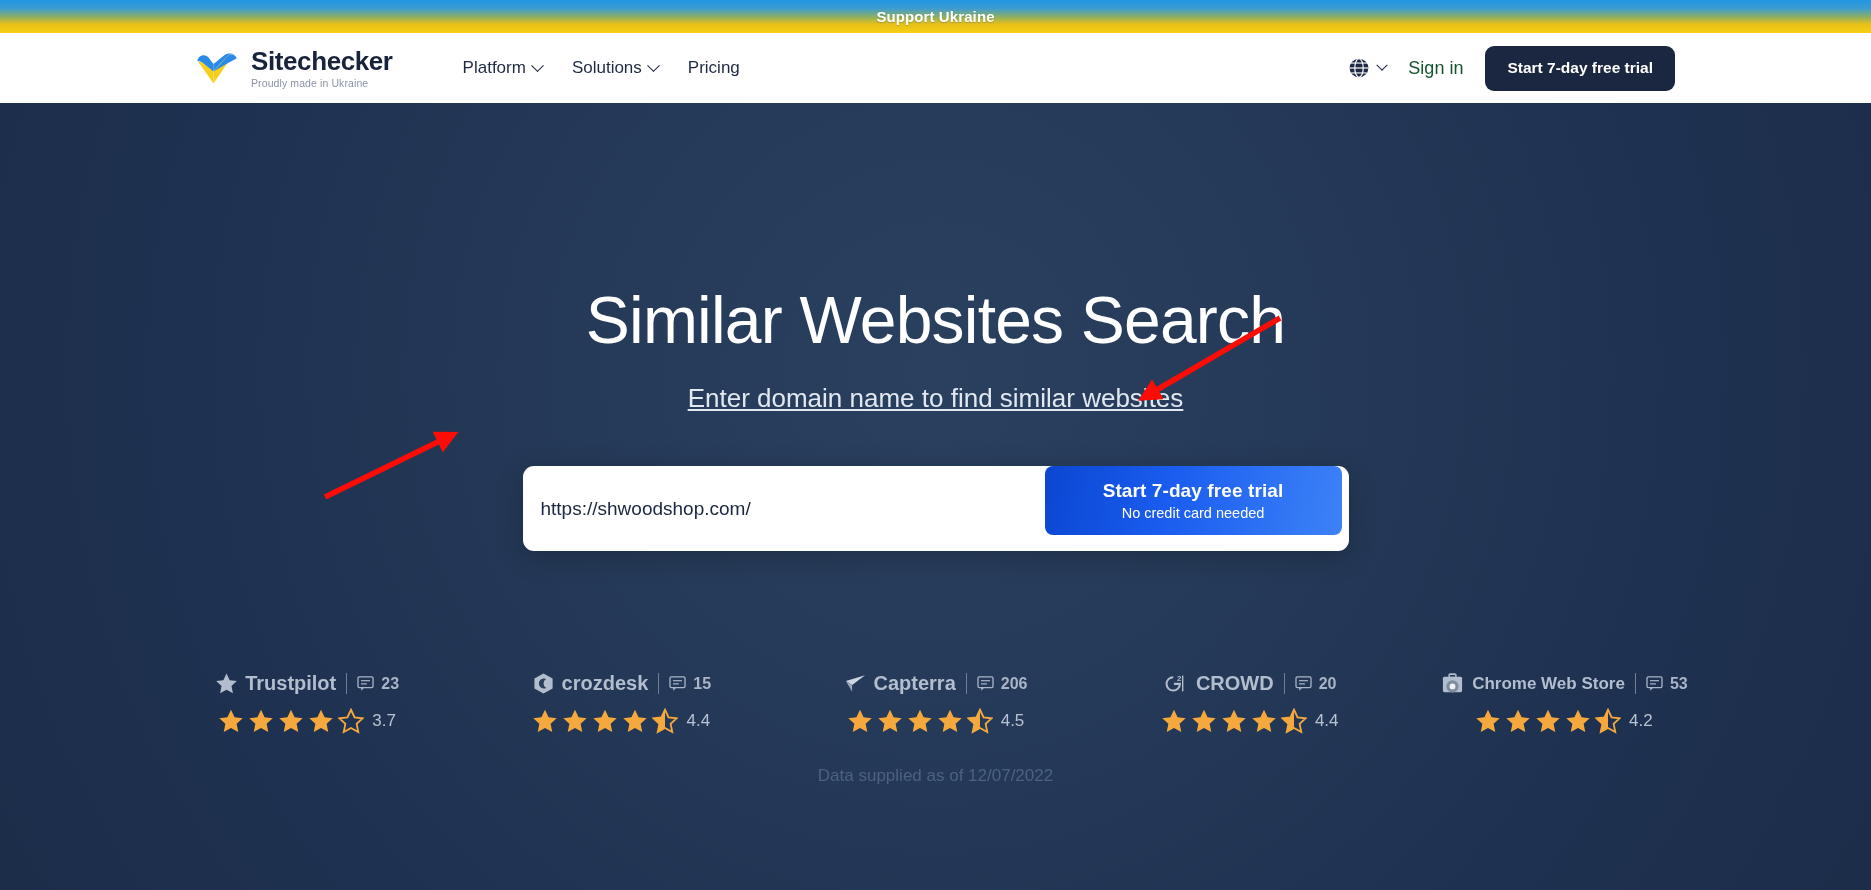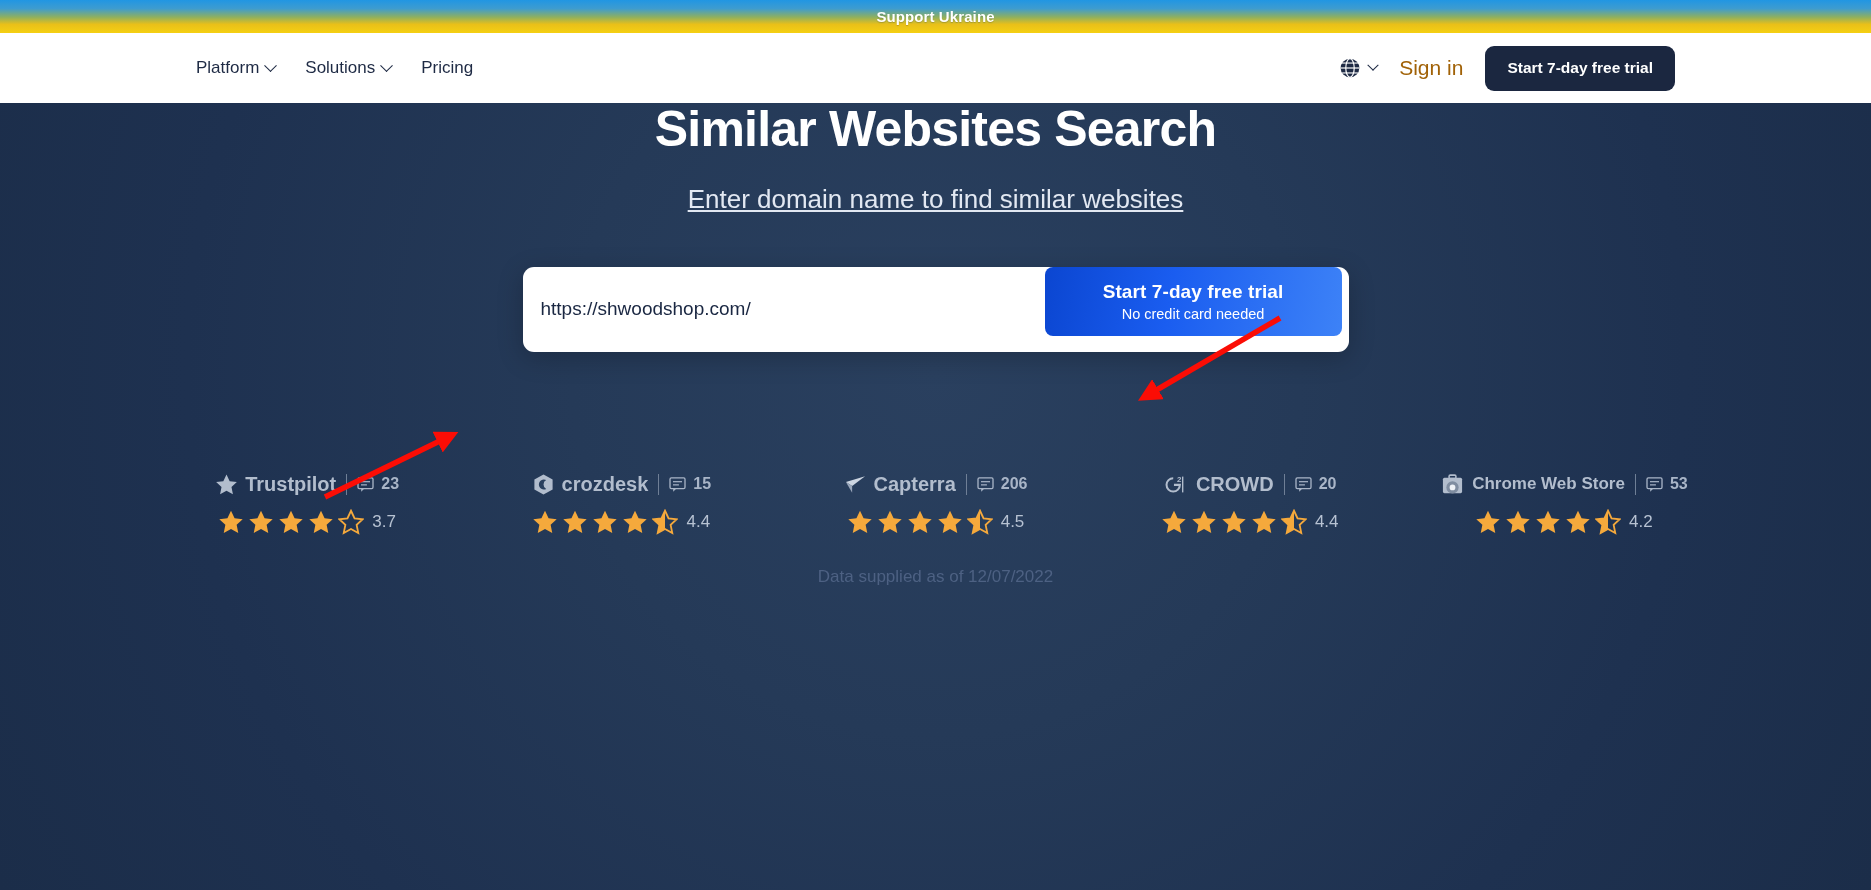--- a/index.html
+++ b/index.html
@@ -89,22 +89,22 @@
   }
   .lang-switch { display: flex; align-items: center; gap: 8px; cursor: pointer; }
   .globe-icon { width: 22px; height: 22px; display:block; }
   .chev-sm {
     display:inline-block; width: 8px; height: 8px;
     border-right: 1.6px solid #1e2a44;
     border-bottom: 1.6px solid #1e2a44;
     transform: rotate(45deg) translate(-2px,-2px);
   }
   .signin-link {
-    font-size: 21px;
-    color: #a16207;
+    font-size: 18px;
+    color: #14532d;
     cursor: pointer;
     white-space: nowrap;
   }
   .btn-demo {
     border: 1.5px solid #2a6df4;
     color: #1d6bf0;
     background: #ffffff;
     border-radius: 9px;
     font-size: 15.5px;
     font-weight: bold;
@@ -132,23 +132,24 @@
     width: 100%;
     height: 787px;
     background:
       radial-gradient(circle at 50% 34%, #2a405f 0%, #253a58 34%, #1e3150 70%, #1b2d49 100%);
     overflow: hidden;
   }
 
   .hero-title {
     text-align: center;
     color: #ffffff;
-    font-size: 50px;
-    font-weight: bold;
+    font-size: 66px;
+    font-weight: normal;
     letter-spacing: -0.8px;
+    padding-top: 183px;
     line-height: 1.05;
   }
   .hero-sub {
     text-align: center;
     color: #e2e8f2;
     font-size: 26px;
     margin-top: 28px;
     font-weight: 400;
     text-decoration: underline;
   }
@@ -260,20 +261,33 @@
 </style>
 </head>
 <body>
 
 <div class="ua-banner">
   <span class="ua-banner-text">Support Ukraine</span>
 </div>
 
 <header class="site-header">
 
+  <a class="brand">
+    <svg class="brand-mark" viewBox="0 0 42 32">
+      <path d="M1.5 9.5 C1.5 3.5 8.5 1 12.5 5.5 L17.5 12 L17.5 20 L6 10.5 C4 8.8 1.5 9 1.5 9.5 Z" fill="#2b8ae8"></path>
+      <path d="M40.5 6.5 C40.5 3 35 0.5 31.5 4 L17.5 19 L17.5 12 L28 3.5 C33 -0.5 40.5 2 40.5 6.5 Z" fill="#2b8ae8"></path>
+      <path d="M2 9.6 L17.5 31.5 L17.5 19.5 L6.2 10.4 Z" fill="#f5cf1b"></path>
+      <path d="M17.5 31.5 L31.2 11.6 L31.2 4.2 L17.5 19.5 Z" fill="#f5cf1b"></path>
+      <path d="M17.5 19.4 L31.3 4.2 C34.8 0.6 40.5 3 40.5 6.6 L31.2 11.6 Z" fill="#2b8ae8"></path>
+    </svg>
+    <span class="brand-text">
+      <span class="brand-name">Sitechecker</span>
+      <span class="brand-tagline">Proudly made in Ukraine</span>
+    </span>
+  </a>
 
   <nav class="main-nav">
     <div class="nav-item">
       <span>Platform</span>
       <i class="chev"></i>
     </div>
     <div class="nav-item">
       <span>Solutions</span>
       <i class="chev"></i>
     </div>

